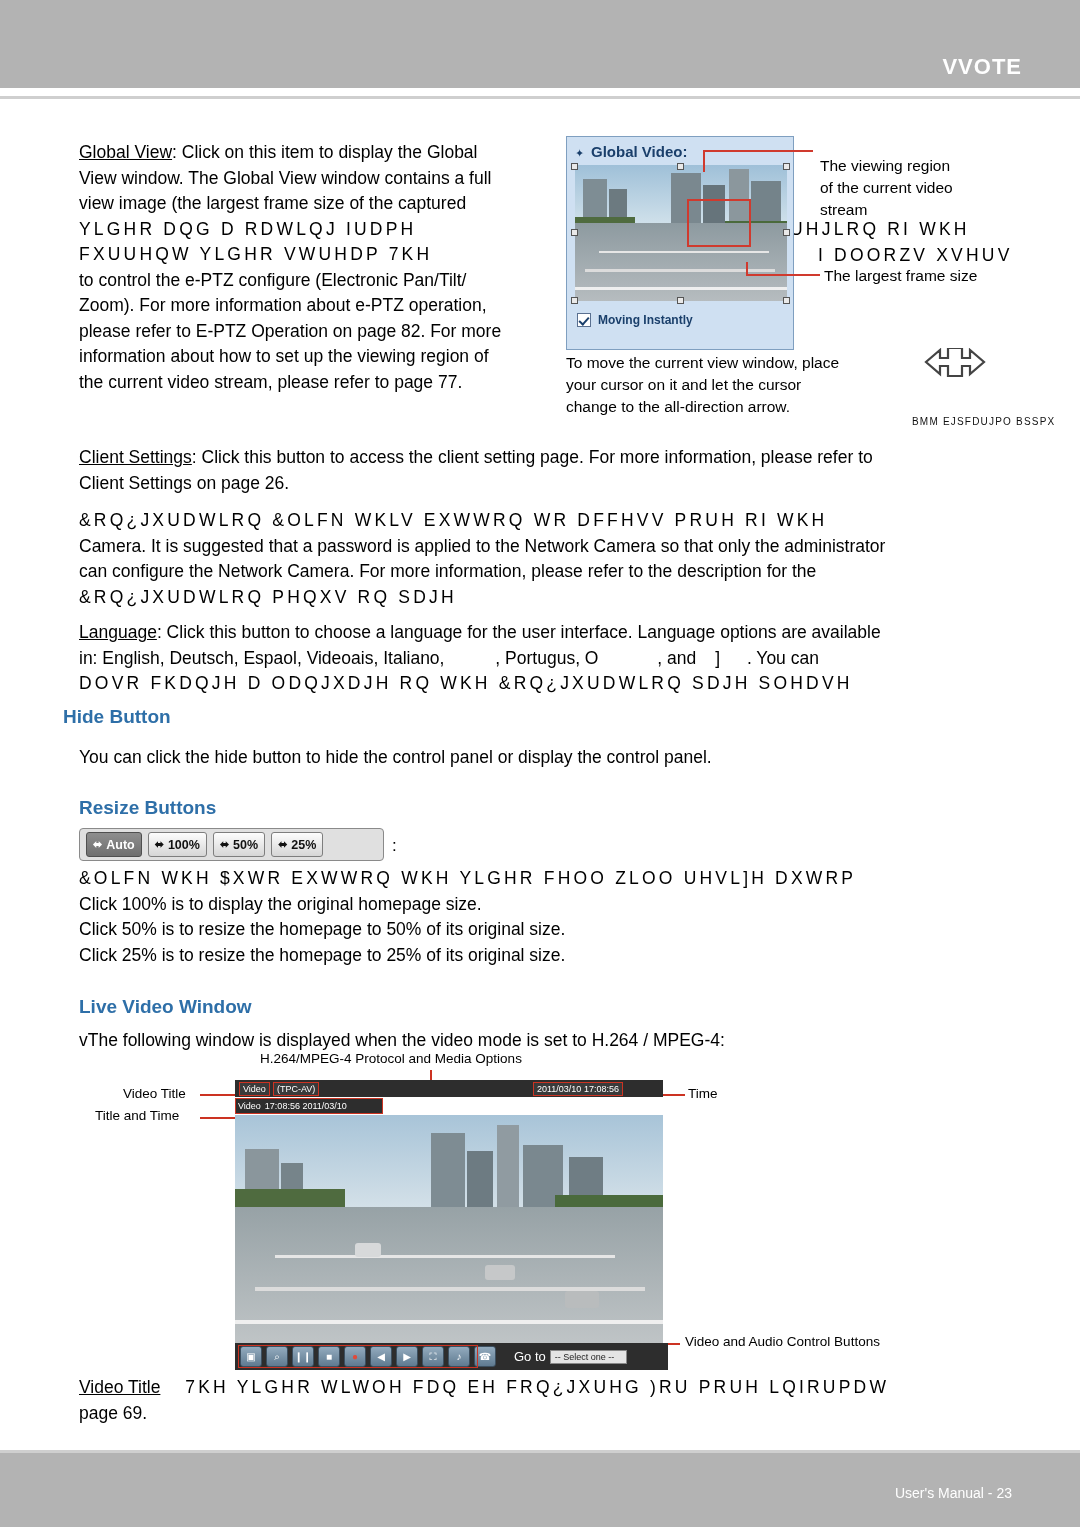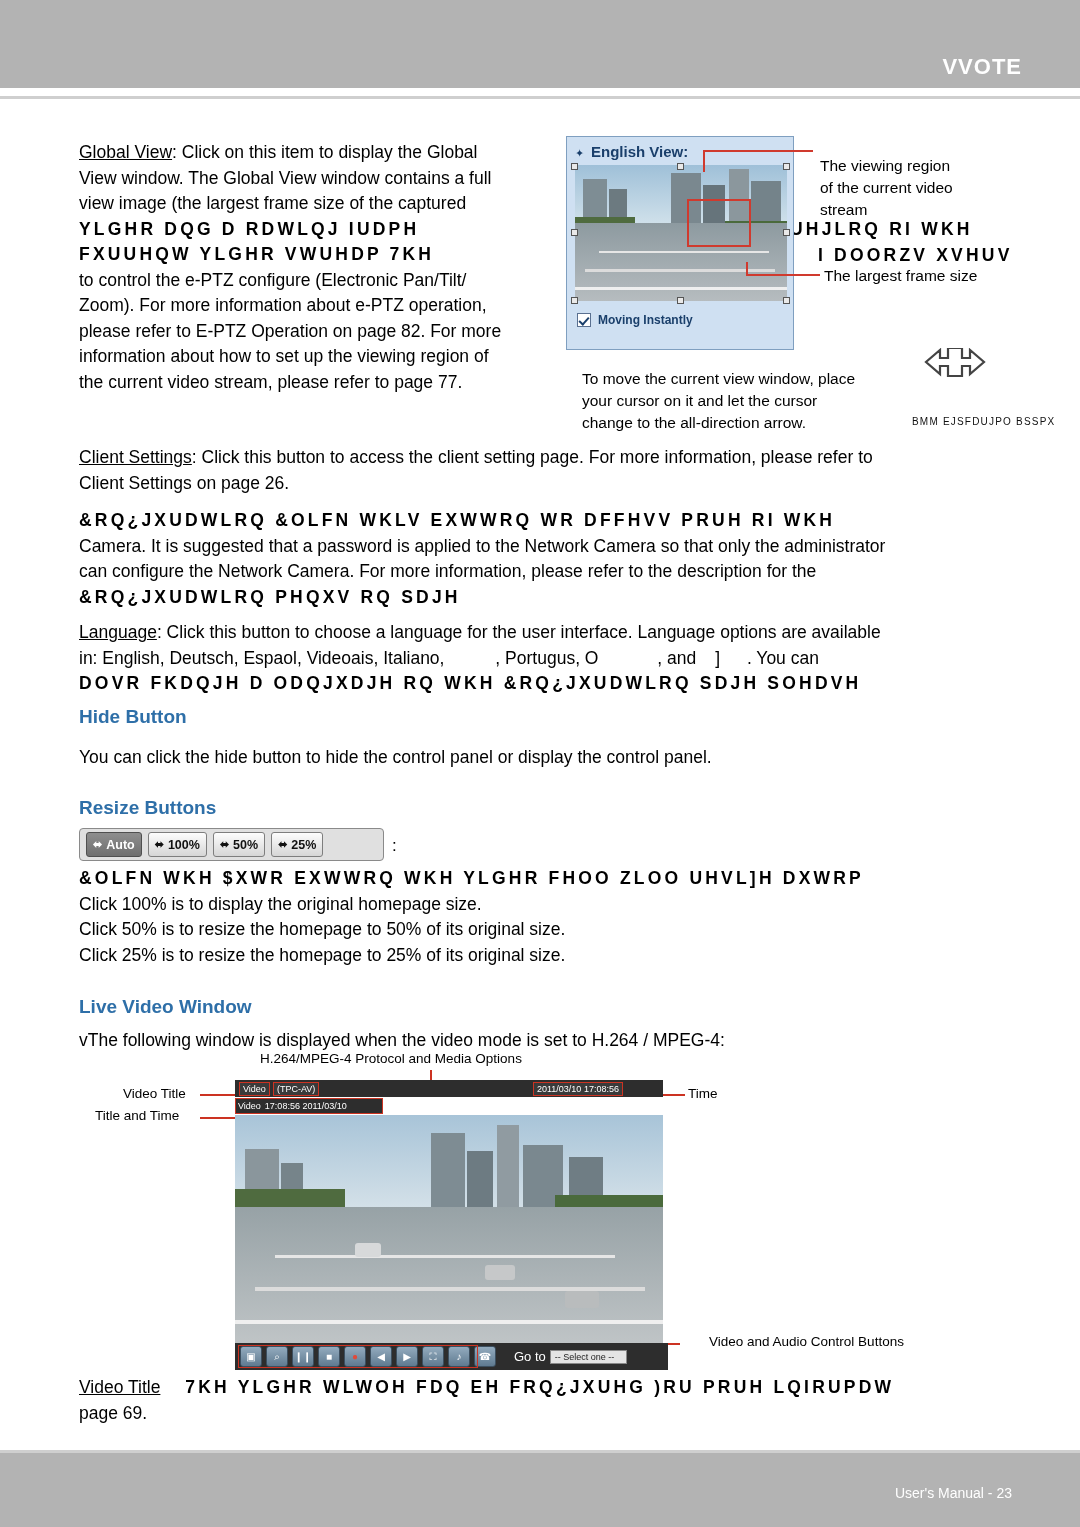--- a/index.html
+++ b/index.html
@@ -66,21 +66,20 @@
   }
   .para {
     position: absolute;
     font-size: 17.5px;
     line-height: 25.5px;
     color: #000000;
   }
   .para .u { text-decoration: underline; }
   .spaced {
     letter-spacing: 3.2px;
-    font-weight: bold;
   }
   .heading {
     position: absolute;
     font-size: 19px;
     font-weight: bold;
     color: #2e6fa8;
   }
 
   
   .gv-box {
@@ -366,21 +365,21 @@
     <span>please refer to E-PTZ Operation on page 82. For more</span><br>
     <span>information about how to set up the viewing region of</span><br>
     <span>the current video stream, please refer to page 77.</span>
   </div>
 
   <div class="para spaced" style="left:790px; top:217px;">UHJLRQ RI WKH</div>
   <div class="para spaced" style="left:818px; top:243px;">I DOORZV XVHUV</div>
 
   <div class="gv-box">
     <div class="gv-title-icon">✦</div>
-    <div class="gv-title" style="left:24px;">English View:</div>
+    <div class="gv-title" style="left:24px;">Global Video:</div>
 
     <div class="gv-img">
       <div class="sky"></div>
       <div class="bldg" style="left:8px; top:14px; width:24px; height:46px; background:#7e8d94;"></div>
       <div class="bldg" style="left:34px; top:24px; width:18px; height:36px; background:#6c7a80;"></div>
       <div class="bldg" style="left:96px; top:8px; width:30px; height:56px; background:#7a888f;"></div>
       <div class="bldg" style="left:128px; top:20px; width:22px; height:44px; background:#66747b;"></div>
       <div class="bldg" style="left:154px; top:4px; width:20px; height:60px; background:#8b979d;"></div>
       <div class="bldg" style="left:176px; top:16px; width:30px; height:48px; background:#74838a;"></div>
       <div class="greenery" style="left:0px; top:52px; width:60px; height:22px; background:#4f6b3f;"></div>
@@ -412,21 +411,21 @@
   <div class="leader" style="left:746px; top:262px; width:2px; height:14px;"></div>
   <div class="leader" style="left:746px; top:274px; width:74px; height:2px;"></div>
 
   <div class="callout" style="left:820px; top:155px;">
     <span>The viewing region</span><br>
     <span>of the current video</span><br>
     <span>stream</span>
   </div>
   <div class="callout" style="left:824px; top:265px;">The largest frame size</div>
 
-  <div class="callout" style="left:566px; top:368px;margin-left:16px;">
+  <div class="callout" style="left:566px; top:352px;">
     <span>To move the current view window, place</span><br>
     <span>your cursor on it and let the cursor</span><br>
     <span>change to the all-direction arrow.</span>
   </div>
 
   <div class="arrow-icon">
     <svg width="74" height="66" viewBox="0 0 74 66">
       <path d="M30 0 L44 0 L44 10 L52 10 L52 2 L66 14 L52 26 L52 18 L44 18 L44 28 L30 28 L30 18 L22 18 L22 26 L8 14 L22 2 L22 10 L30 10 Z" fill="none" stroke="#444" stroke-width="2.2"></path>
       <path d="M30 34 L44 34 L44 44 L52 44 L52 36 L66 48 L52 60 L52 52 L44 52 L44 62 L30 62" fill="none" stroke="#444" stroke-width="0"></path>
       <path d="M37 30 L37 64" stroke="#444" stroke-width="0"></path>
@@ -451,21 +450,21 @@
   <div class="para" style="left:79px; top:620px; width:960px;">
     <span class="u">Language</span><span>: Click this button to choose a language for the user interface. Language options are available</span><br>
     <span>in: English, Deutsch, Espa</span><span>ol, Video</span><span>ais, Italiano,</span>
     <span style="display:inline-block;width:46px;"></span><span>, Portugu</span><span>s, O</span>
     <span style="display:inline-block;width:54px;"></span><span>, and</span>
     <span style="display:inline-block;width:14px;"></span><span>]</span>
     <span style="display:inline-block;width:22px;"></span><span>. You can</span><br>
     <span class="spaced">DOVR FKDQJH D ODQJXDJH RQ WKH &amp;RQ¿JXUDWLRQ SDJH  SOHDVH</span>
   </div>
 
-  <div class="heading" style="left:79px; top:706px;">Hide Button</div>
+  <div class="heading" style="left:63px; top:706px;">Hide Button</div>
   <div class="para" style="left:79px; top:745px; width:930px;">You can click the hide button to hide the control panel or display the control panel.</div>
 
   <div class="heading" style="left:79px; top:797px;">Resize Buttons</div>
 
   <div class="resize-bar">
     <div class="rbtn active">
       <span class="rbtn-glyph">⬌</span>
       <span>Auto</span>
     </div>
     <div class="rbtn">
@@ -498,21 +497,21 @@
 
   <div class="fig-label" style="left:123px; top:1086px;">Video Title</div>
   <div class="fig-line" style="left:200px; top:1094px; width:40px; height:2px;"></div>
 
   <div class="fig-label" style="left:95px; top:1108px;">Title and Time</div>
   <div class="fig-line" style="left:200px; top:1117px; width:40px; height:2px;"></div>
 
   <div class="fig-label" style="left:688px; top:1086px;">Time</div>
   <div class="fig-line" style="left:645px; top:1094px; width:40px; height:2px;"></div>
 
-  <div class="fig-label" style="left:685px; top:1334px;margin-left:24px;">Video and Audio Control Buttons</div>
+  <div class="fig-label" style="left:685px; top:1334px;">Video and Audio Control Buttons</div>
   <div class="fig-line" style="left:540px; top:1343px; width:140px; height:2px;"></div>
   <div class="fig-line" style="left:540px; top:1343px; width:2px; height:12px;"></div>
 
   <div class="lv-wrap">
     <div class="lv-topbar"></div>
     <div class="lv-tag red" style="left:4px; top:2px;">Video</div>
     <div class="lv-tag red" style="left:38px; top:2px;">(TPC-AV)</div>
     <div class="lv-tag red" style="left:298px; top:2px;">2011/03/10  17:08:56</div>
 
     <div class="lv-secondbar">

